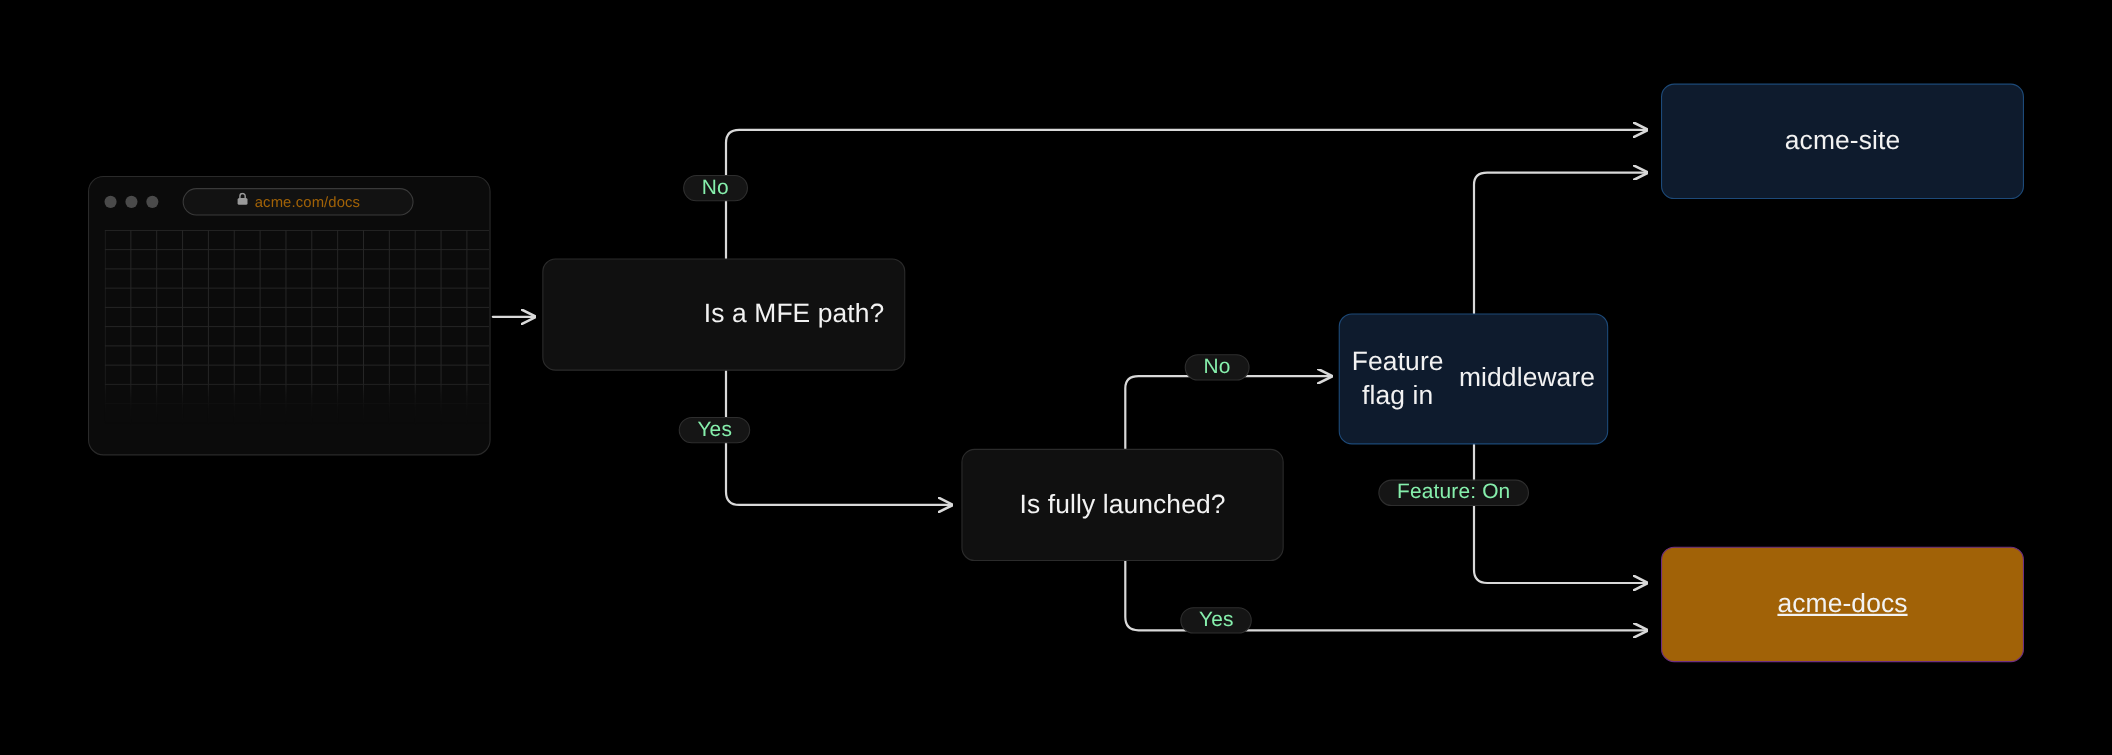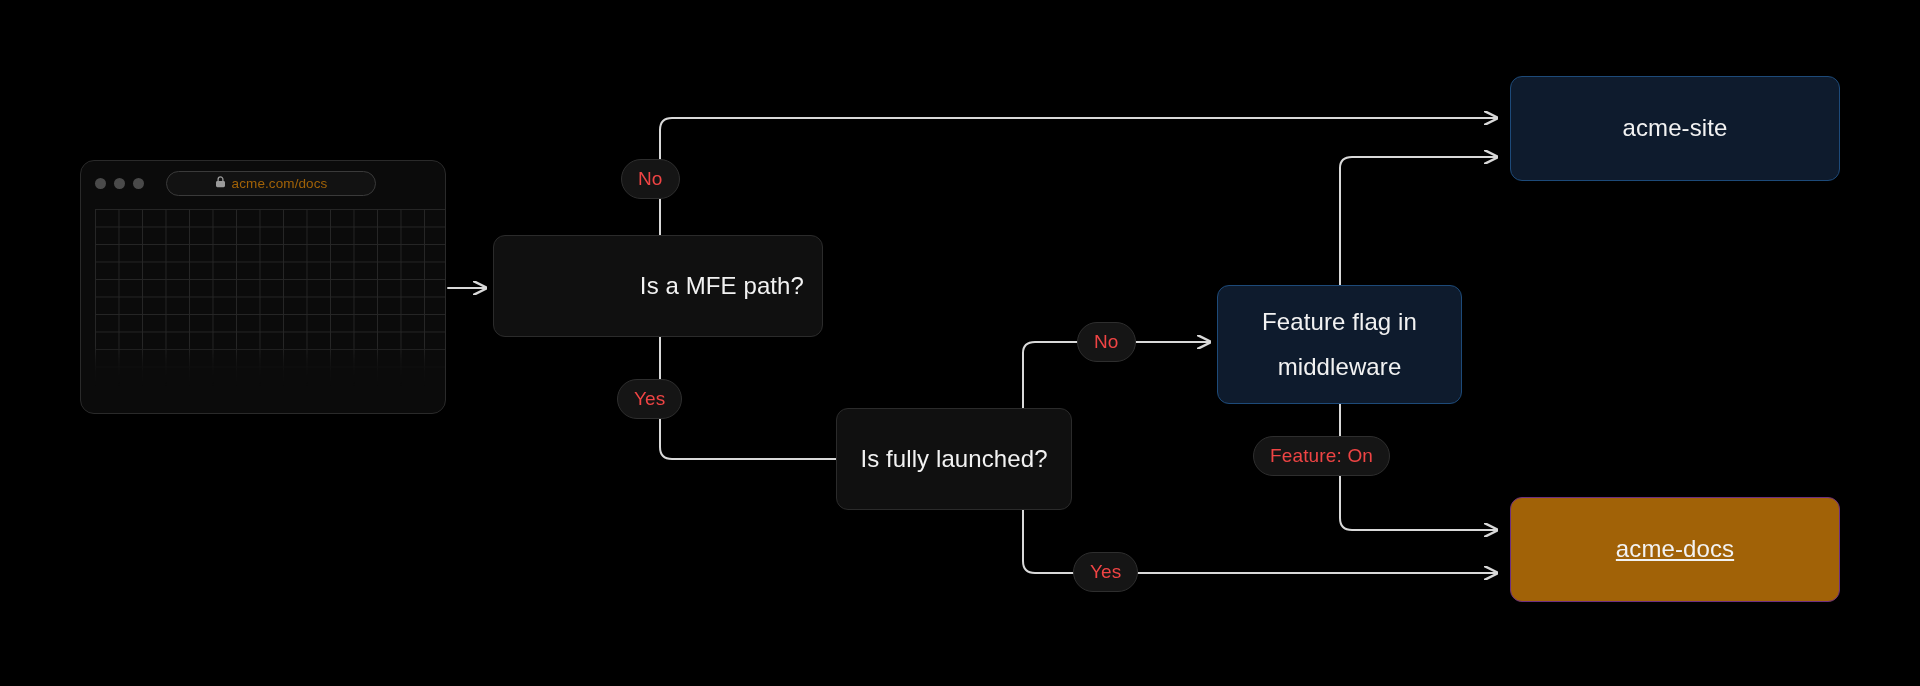--- a/index.html
+++ b/index.html
@@ -121,25 +121,25 @@
 
   
   .pill {
     position: absolute;
     display: flex;
     align-items: center;
     justify-content: center;
     background: #151515;
     border: 1px solid #2e2e2e;
     border-radius: 999px;
-    color: #ef4444;
+    color: #86efac;
     font-size: 19px;
     letter-spacing: 0.15px;
     padding: 0 16px;
-    height: 40px;
+    height: 24px;
     white-space: nowrap;
   }
 </style>
 </head>
 <body>
 
 <div id="stage">
 
   <svg id="edges" viewBox="0 0 1920 686" width="1920" height="686">
     <defs>
@@ -184,25 +184,25 @@
     </div>
     <div class="browser-body">
       <div class="grid"></div>
     </div>
   </div>
 
   <div class="node decision" style="left:493px; top:235px; width:330px; height:102px;justify-content:flex-end;">
     <span>Is a MFE path?</span>
   </div>
 
-  <div class="node decision" style="left:836px; top:408px; width:236px; height:102px;">
+  <div class="node decision" style="left:874px; top:408px; width:293px; height:102px;">
     <span>Is fully launched?</span>
   </div>
 
-  <div class="node site" style="left:1217px; top:285px; width:245px; height:119px; flex-direction:column; gap:14px;">
+  <div class="node site" style="left:1217px; top:285px; width:245px; height:119px; gap:14px;">
     <span>Feature flag in</span>
     <span>middleware</span>
   </div>
 
   <div class="node site" style="left:1510px; top:76px; width:330px; height:105px;">
     <span>acme-site</span>
   </div>
 
   <div class="node docs" style="left:1510px; top:497px; width:330px; height:105px;">
     <span>acme-docs</span>

